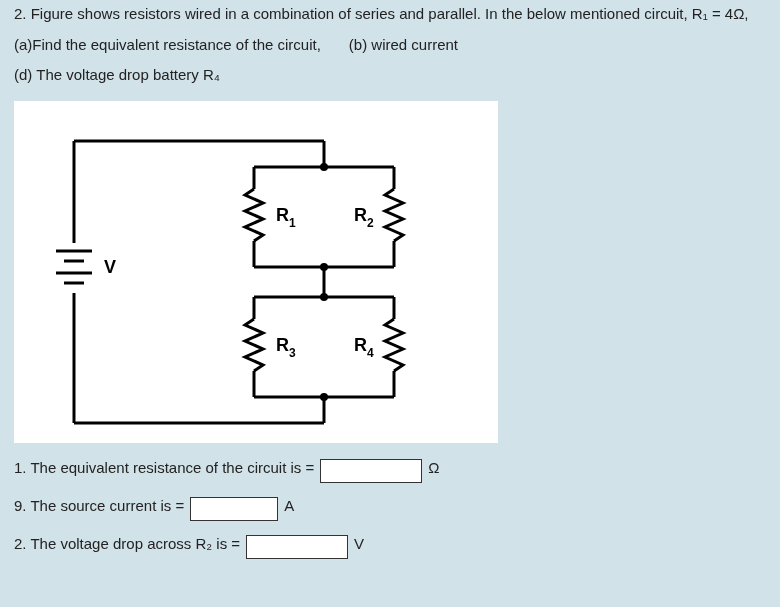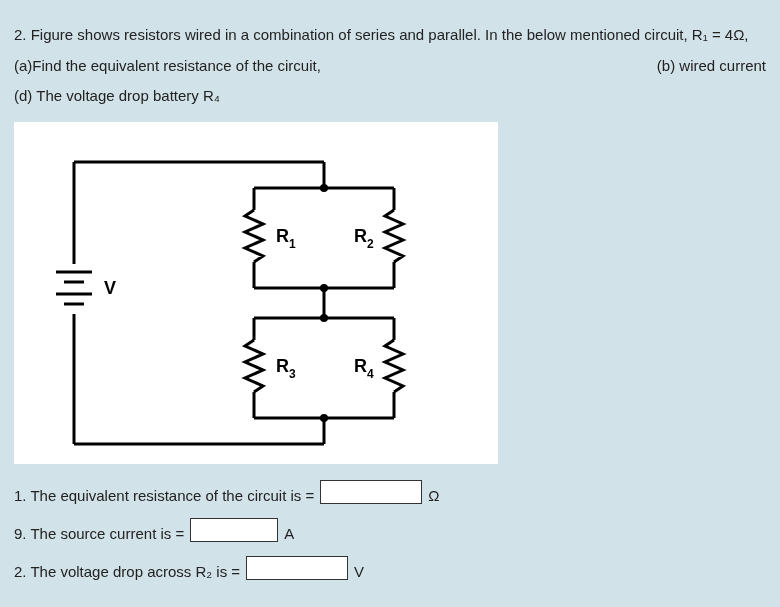--- a/index.html
+++ b/index.html
@@ -7,48 +7,47 @@
     padding: 0;
     width: 780px;
     height: 607px;
     background: #d2e2e9;
     font-family: "Segoe UI", Arial, sans-serif;
     font-size: 15px;
     color: #222;
     overflow: hidden;
   }
   .page {
-    padding: 24px 14px 0 14px;
+    padding: 3px 14px 0 14px;
     box-sizing: border-box;
   }
   .intro, .parts {
     line-height: 1.5;
   }
   .parts-row {
     display: flex;
     flex-wrap: wrap;
     gap: 0 28px;
     margin-top: 8px;
-    justify-content: space-between;
   }
   .parts-row > span { white-space: nowrap; }
 
   .figure-box {
     background: #fff;
     width: 484px;
     height: 342px;
     margin: 14px 0 16px 0;
     position: relative;
   }
   .figure-box svg { position: absolute; left: 0; top: 0; }
 
   .answers { margin-top: 2px; }
   .answer-line {
     display: flex;
-    align-items: flex-end;
+    align-items: flex-start;
     gap: 6px;
     margin-bottom: 14px;
     font-size: 15px;
   }
   .answer-line input.blank {
     height: 22px;
     border: 1px solid #333;
     background: #fff;
     padding: 0 4px;
     font-size: 14px;

